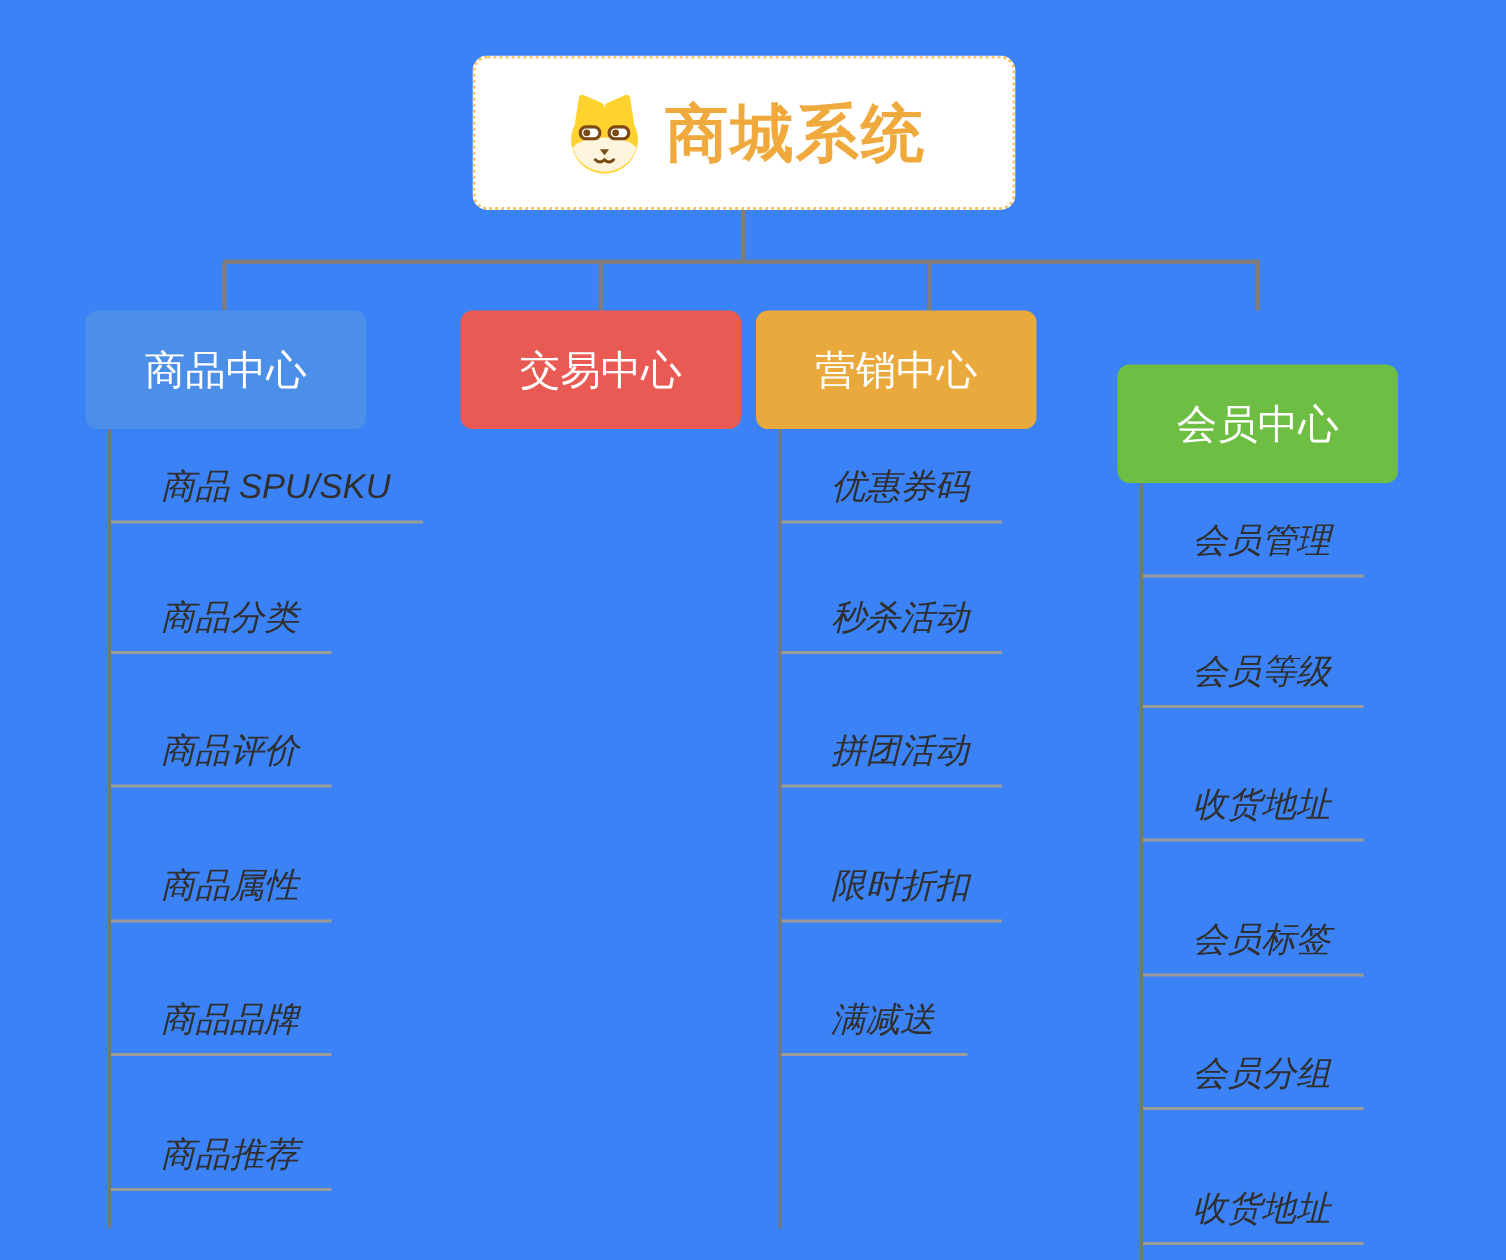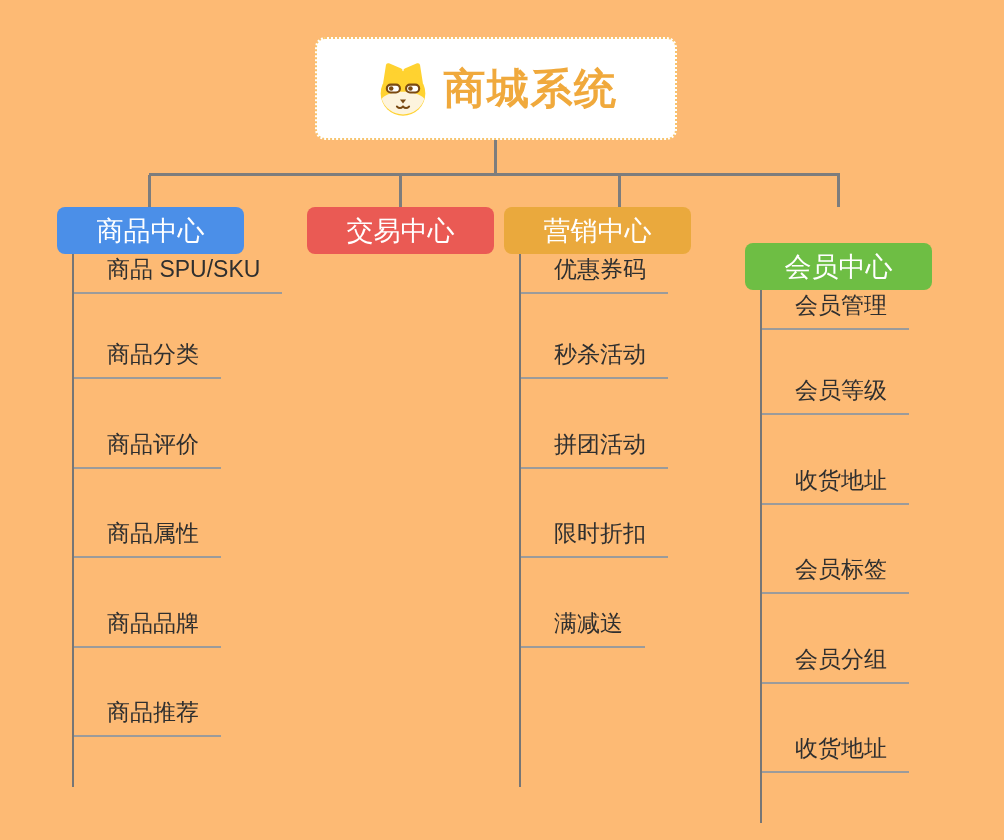--- a/index.html
+++ b/index.html
@@ -1,17 +1,17 @@
 <!DOCTYPE html>
 <html><head>
 <meta charset="utf-8">
 <style>
   html,body{margin:0;padding:0;background:#f7f7f7;}
   .canvas{
-    position:relative;width:1004px;height:840px;background:#fdba74;
+    position:relative;width:1004px;height:840px;background:#3b82f6;
     overflow:hidden;font-family:"Liberation Sans","DejaVu Sans",sans-serif;
   }
   
   .root-node{
     position:absolute;left:315px;top:37px;width:362px;height:103px;
     box-sizing:border-box;background:#ffffff;border:2px dotted #f7c46e;
     border-radius:10px;display:flex;align-items:center;justify-content:center;gap:13px;
   }
   .root-title{font-size:42px;font-weight:600;color:#f0a93c;letter-spacing:1.5px;}
   .dog{width:56px;height:56px;display:block;}
@@ -21,26 +21,26 @@
   .bus{left:149px;top:173px;width:691px;height:3px;}
   .drop{top:175px;width:3px;height:32px;}
   .drop-0{left:148px}.drop-1{left:399px}.drop-2{left:618px}.drop-3{left:837px}
   
   .column{position:absolute;top:207px;width:260px;}
   #columns .column:nth-child(1){left:57px;}
   #columns .column:nth-child(2){left:307px;}
   #columns .column:nth-child(3){left:504px;}
   #columns .column:nth-child(4){left:745px;}
   .branch-header{
-    width:187px;height:47px;border-radius:8px;display:flex;
+    width:187px;height:79px;border-radius:8px;display:flex;
     align-items:center;justify-content:center;color:#ffffff;font-size:27px;
   }
   .leaves{position:relative;display:flex;flex-direction:column;align-items:flex-start;}
   .trunk{position:absolute;left:15px;top:0;width:2px;height:533px;background:#767676;}
-  .leaf-row{display:flex;align-items:flex-start;height:89.5px;}
+  .leaf-row{display:flex;align-items:center;height:89.5px;font-style:italic;}
   .leaves > .leaf-row:nth-child(2){height:85px;}
   .leaf{
     margin-left:15px;padding:0 22px 7px 35px;border-bottom:2px solid #9b9b9b;
     font-size:23px;color:#2f2f2f;white-space:nowrap;
   }
 </style>
 </head>
 <body>
 
 <div class="canvas">

